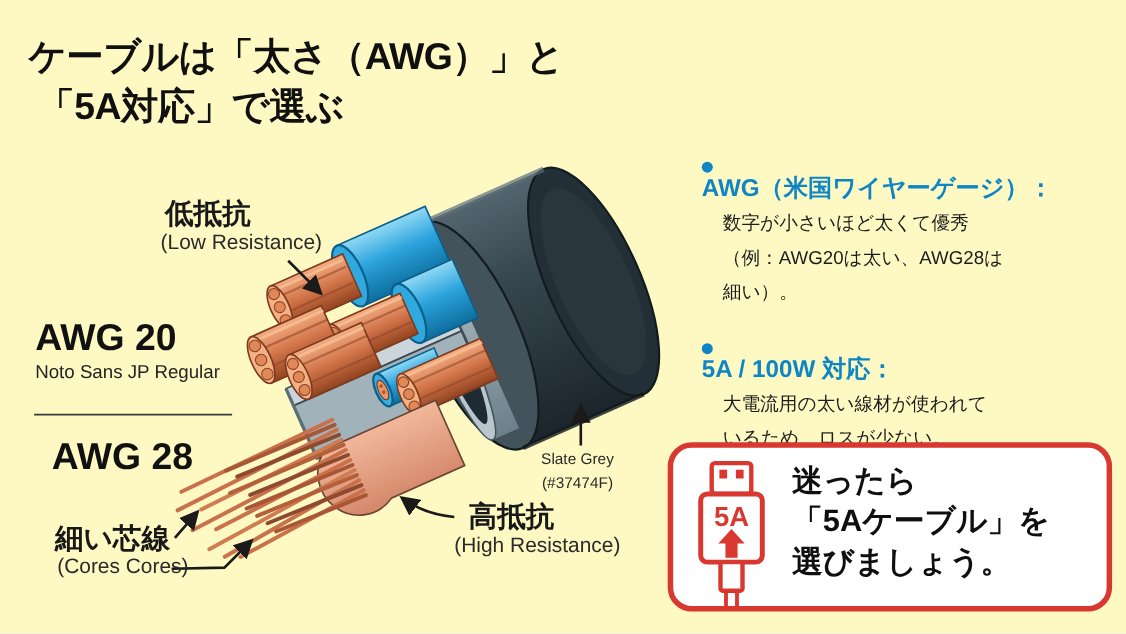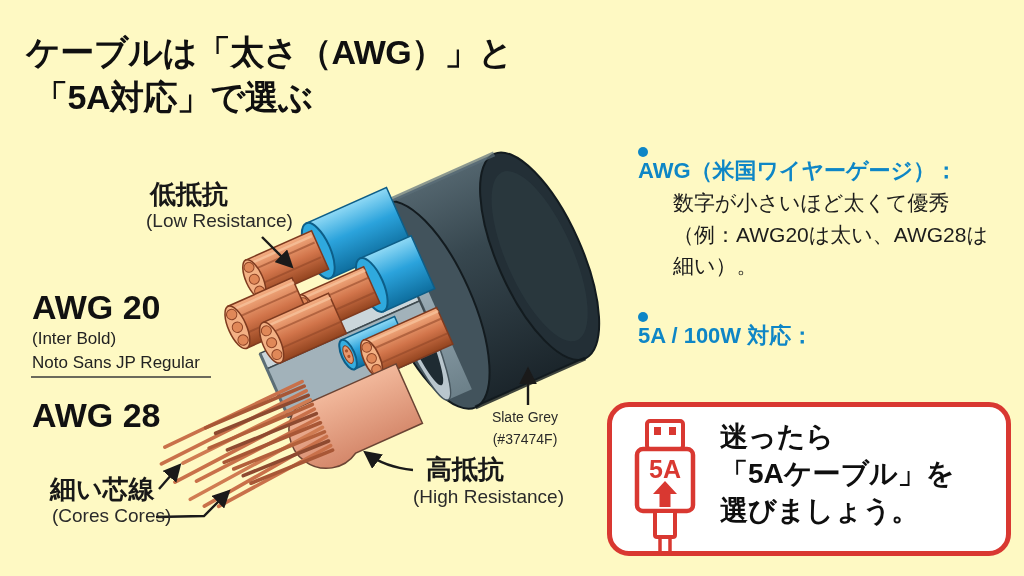--- a/index.html
+++ b/index.html
@@ -17,21 +17,21 @@
   .awg-sub{font-weight:400;font-size:17px;color:#222;line-height:22px;margin-top:2px;}
   .slate{position:absolute;left:462px;top:406px;width:126px;text-align:center;
     font-size:14px;line-height:22px;color:#2a2a2a;}
   
   .bullets{position:absolute;left:638px;top:138px;width:382px;}
   .bullet-item{margin-bottom:21px;}
   .bullet-head{display:flex;align-items:flex-start;flex-direction:column;}
   .bullet-dot{width:10px;height:10px;border-radius:50%;background:#0E86C6;
     margin:9px 9px 0 0;flex:0 0 auto;}
   .bullet-heading{font-size:22px;font-weight:800;color:#0E86C6;line-height:28px;}
-  .bullet-body{margin-left:35px;font-size:21px;line-height:31.5px;color:#1c1c1c;
+  .bullet-body{margin-left:19px;font-size:17px;line-height:31.5px;color:#1c1c1c;
     white-space:pre-line;margin-top:2px;}
   
   .reco{position:absolute;left:607px;top:402px;width:404px;height:154px;
     border:5px solid #D93831;border-radius:22px;box-sizing:border-box;background:#fff;}
   .reco-text{position:absolute;left:108px;top:11px;font-size:28px;line-height:37px;
     font-weight:900;color:#0f0f0f;white-space:pre-line;}
   .plug{position:absolute;left:12px;top:7px;}
   
   .illu{position:absolute;left:55px;top:120px;pointer-events:none;}
   .overlay{position:absolute;left:0;top:0;pointer-events:none;}
@@ -203,25 +203,24 @@
       <path d="M156,517 L204,516 L228,492" marker-end="url(#ah)"></path>
     </g>
     <line x1="31" y1="377" x2="211" y2="377" stroke="#3a3a3a" stroke-width="1.6"></line>
   </svg>
 
   <div class="lbl-jp" style="left:150px;top:180px;">低抵抗</div>
   <div class="lbl-en" style="left:146px;top:210px;">(Low Resistance)</div>
 
   <div class="awg-big" style="left:32px;top:288px;">
     <div>AWG 20</div>
-    <div class="awg-sub">(Inter Bold)</div>
     <div class="awg-sub">Noto Sans JP Regular</div>
   </div>
 
-  <div class="awg-big" style="left:32px;top:396px;">AWG 28</div>
+  <div class="awg-big" style="left:47px;top:396px;">AWG 28</div>
 
   <div class="lbl-jp" style="left:50px;top:475px;">細い芯線</div>
   <div class="lbl-en" style="left:52px;top:505px;">(Cores Cores)</div>
 
   <div class="lbl-jp" style="left:426px;top:455px;">高抵抗</div>
   <div class="lbl-en" style="left:413px;top:486px;">(High Resistance)</div>
 
   <div class="slate">
     <div>Slate Grey</div>
     <div>(#37474F)</div>
@@ -235,20 +234,22 @@
       </div>
       <div class="bullet-body">数字が小さいほど太くて優秀
 （例：AWG20は太い、AWG28は
 細い）。</div>
     </div>
     <div class="bullet-item">
       <div class="bullet-head">
         <span class="bullet-dot"></span>
         <span class="bullet-heading">5A / 100W 対応：</span>
       </div>
+      <div class="bullet-body">大電流用の太い線材が使われて
+いるため、ロスが少ない。</div>
     </div>
   </div>
 
   <div class="reco">
     <svg class="plug" width="82" height="141" viewBox="0 0 82 141">
       <g stroke="#D93831" fill="#ffffff">
         <rect x="23" y="7" width="36" height="28" rx="3" stroke-width="4"></rect>
         <rect x="30" y="13" width="7" height="8" fill="#D93831" stroke="none"></rect>
         <rect x="45" y="13" width="7" height="8" fill="#D93831" stroke="none"></rect>
         <rect x="13" y="35" width="56" height="62" rx="6" stroke-width="4.5"></rect>

